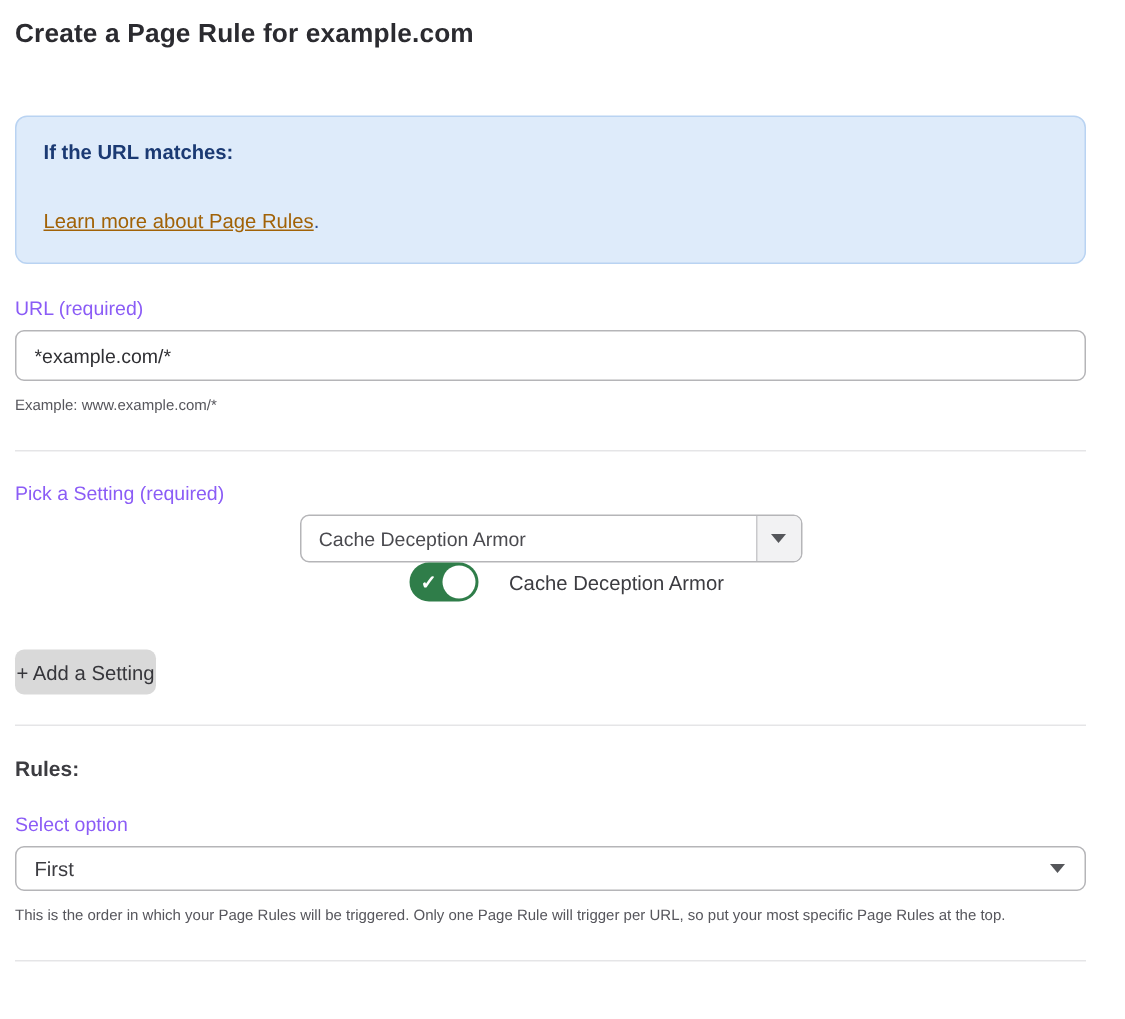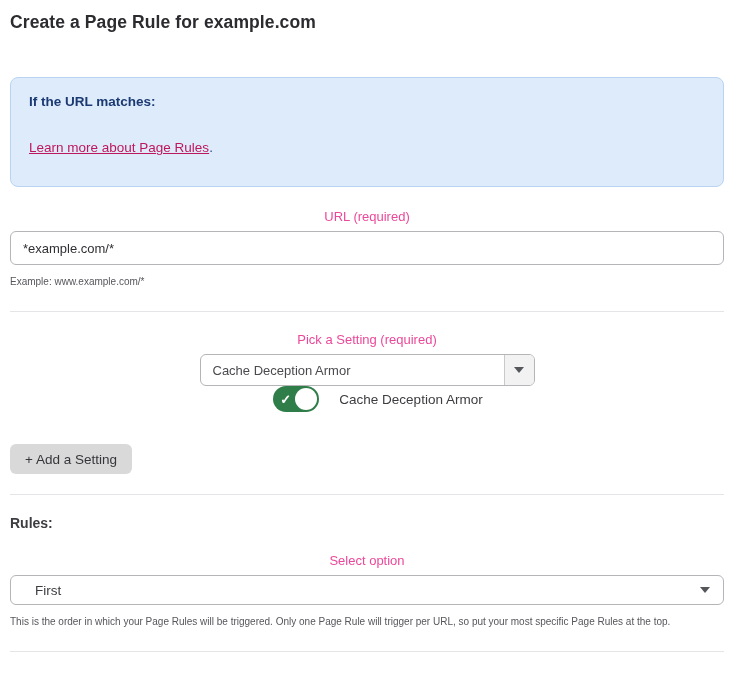--- a/index.html
+++ b/index.html
@@ -17,43 +17,42 @@
     color: #2b2b30;
     letter-spacing: 0.1px;
     margin-bottom: 20px;
   }
 
   
   .info-box {
     background: #deebfa;
     border: 1px solid #b9d3f2;
     border-radius: 8px;
-    padding: 12px 18px 27px 18px;
+    padding: 12px 18px 16px 18px;
     margin-bottom: 22px;
     font-size: 13.5px;
     line-height: 23px;
     color: #2d4f96;
     margin-top: 44px;
   }
   .info-box .info-heading {
     font-weight: bold;
     color: #1b3a73;
   }
   .info-box a {
-    color: #be185d;
+    color: #a16207;
     text-decoration: underline;
     cursor: pointer;
   }
 
   
   .field-label {
     font-size: 13px;
-    color: #ec4899;
+    color: #8b5cf6;
     margin-bottom: 7px;
-    text-align: center;
   }
   .helper-text {
     font-size: 10px;
     color: #56565c;
     margin-top: 7px;
     line-height: 19px;
   }
   .text-input {
     width: 100%;
     height: 30px;
@@ -146,42 +145,42 @@
     font-size: 13.5px;
     color: #3c3c41;
   }
 
   
   .btn {
     display: inline-flex;
     align-items: center;
     justify-content: center;
     height: 30px;
-    padding: 0 15px;
+    padding: 0 1px;
     border: none;
     border-radius: 6px;
     font-family: "Liberation Sans", sans-serif;
     font-size: 13.5px;
     cursor: pointer;
     white-space: nowrap;
   }
   .btn-gray { background: #d9d9d9; color: #36363b; }
   .add-setting-btn { margin-top: 32px; }
 
   
   .full-select {
     position: relative;
     width: 100%;
     height: 30px;
     border: 1px solid #b5b5b8;
     border-radius: 6px;
     background: #ffffff;
     display: flex;
     align-items: center;
-    padding: 0 24px;
+    padding: 0 12px;
     font-size: 13.5px;
     color: #3c3c41;
     cursor: pointer;
   }
   .full-select .arrow-down {
     position: absolute;
     right: 13px;
     top: 50%;
     transform: translateY(-50%);
   }

